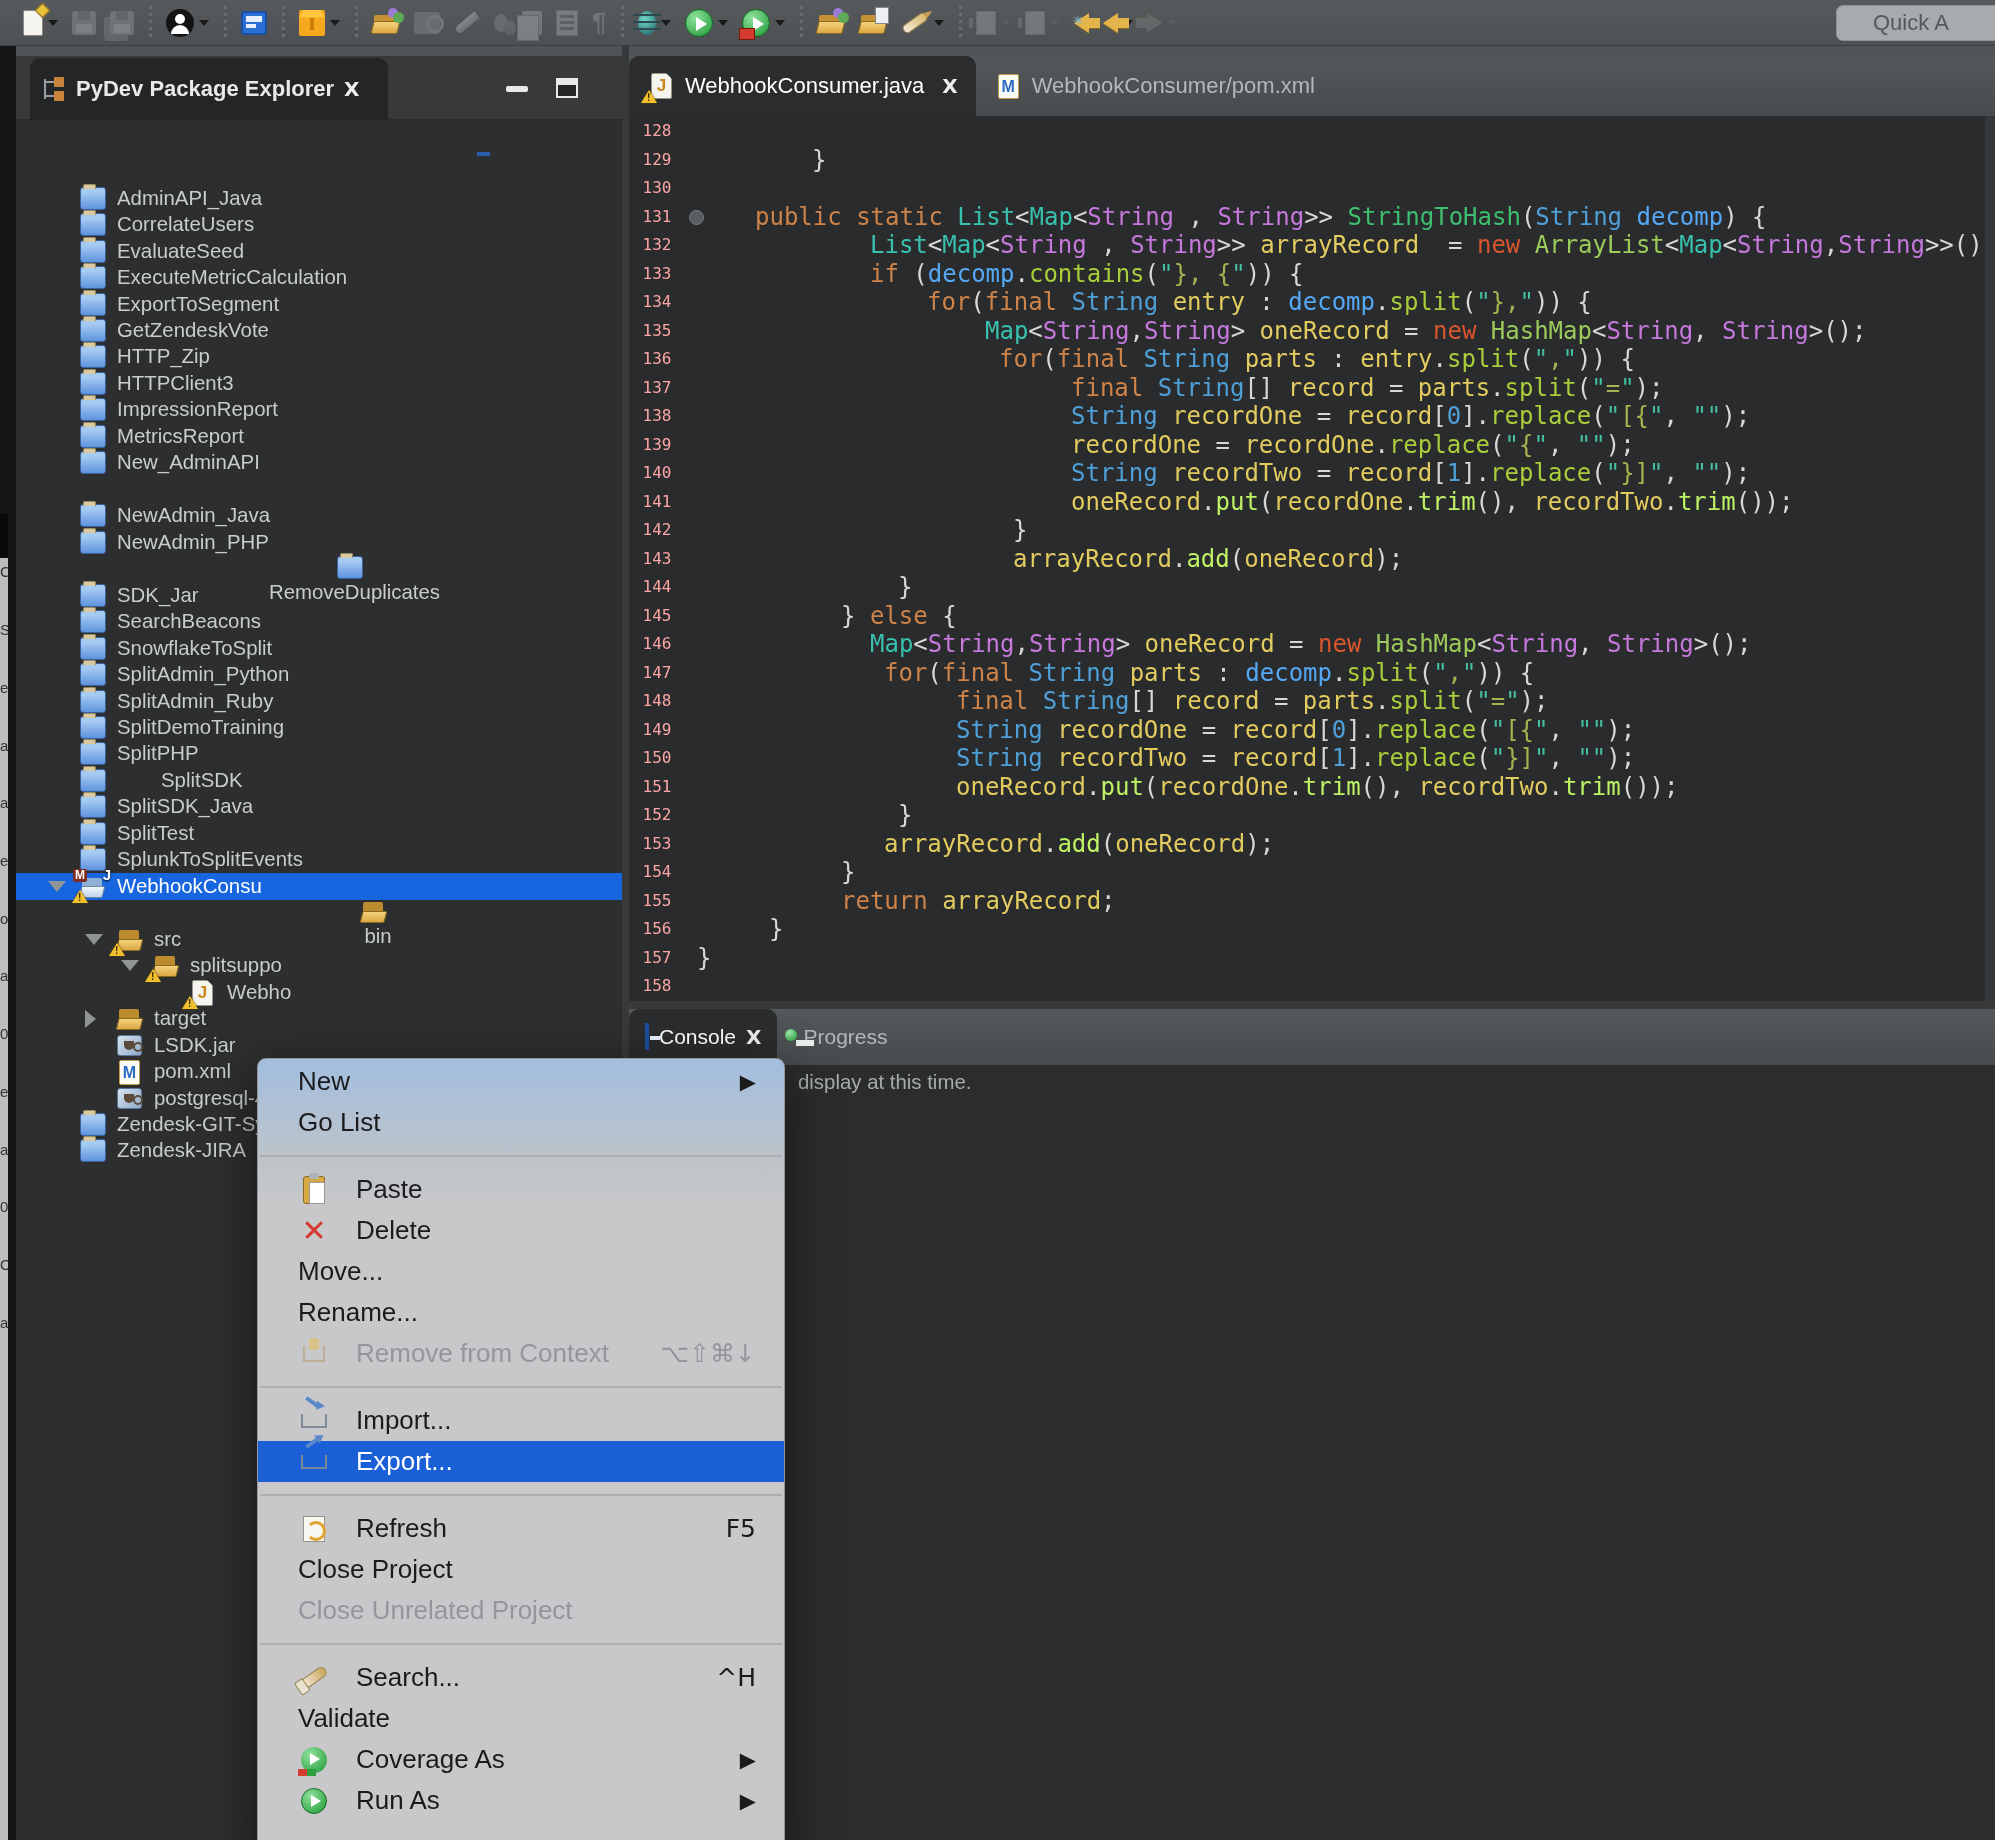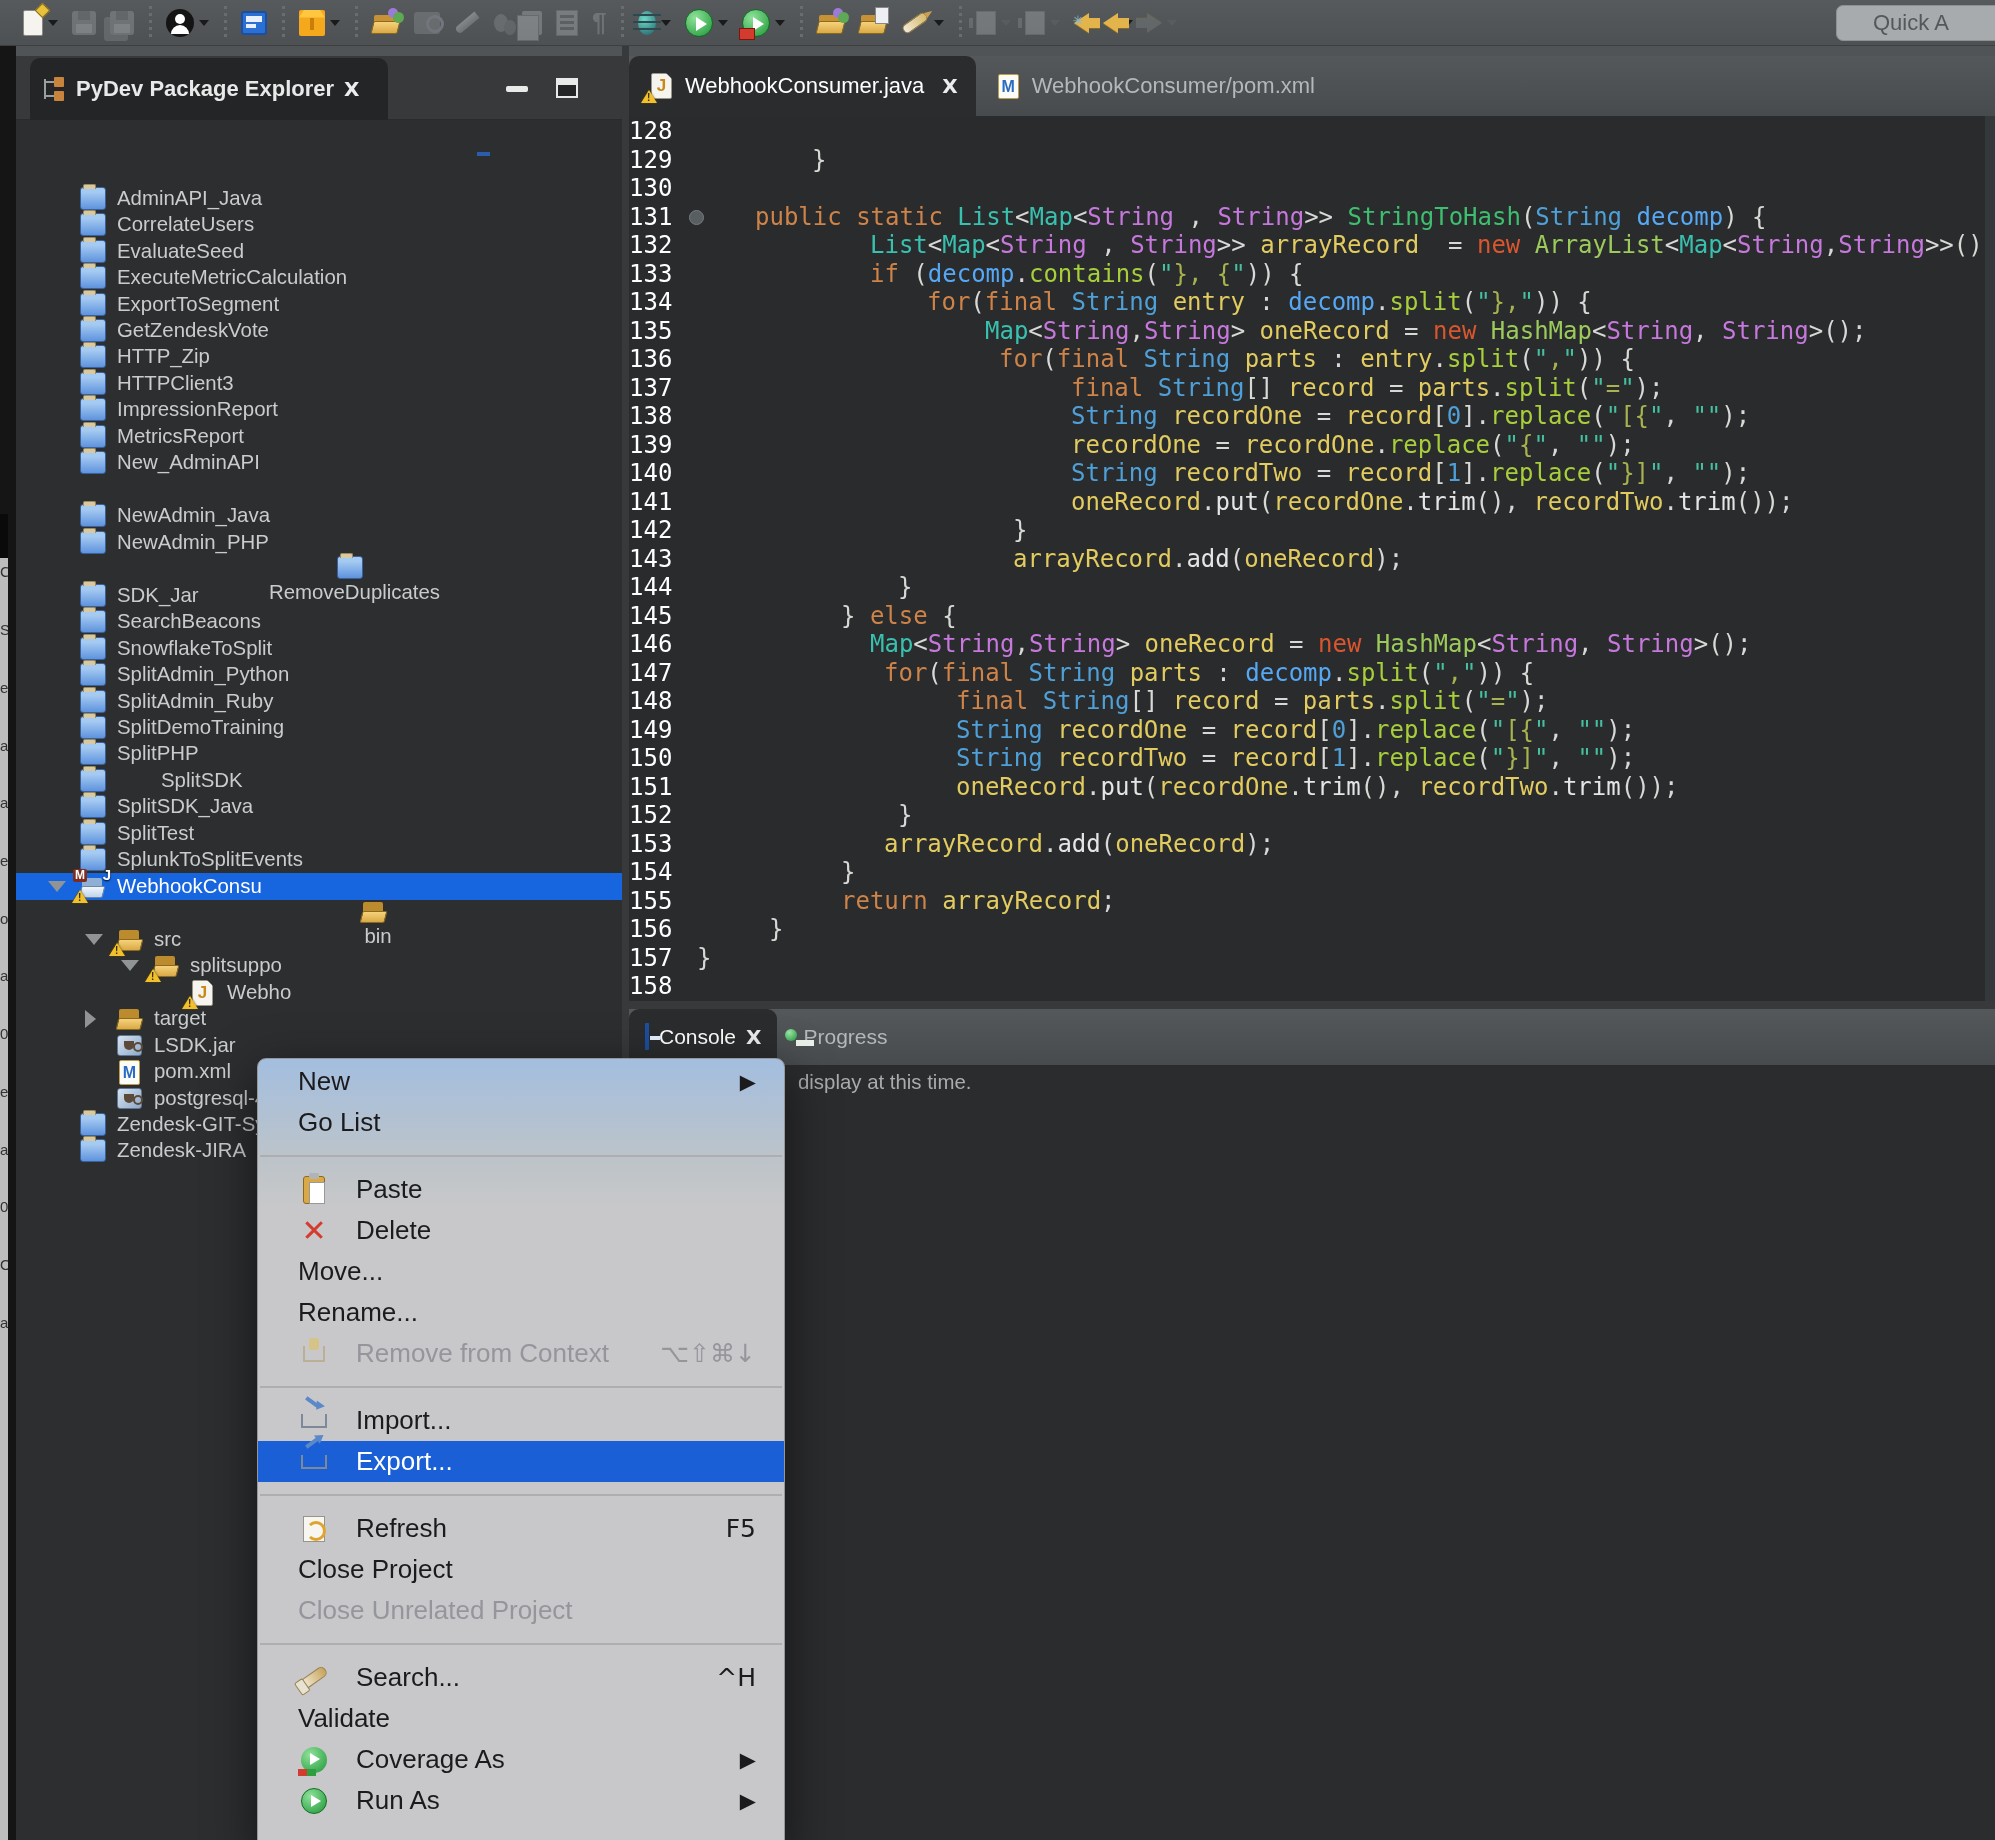--- a/index.html
+++ b/index.html
@@ -153,29 +153,29 @@
     background:linear-gradient(#54585A,#484B4D); display:flex; }
   .etab { height:60px; display:flex; align-items:center; gap:12px; padding:0 18px; font-size:22px; color:#B4B8B9; }
   .etab.active { background:#2B2C2D; border-radius:10px 10px 0 0; color:#FFFFFF; }
   .etab .tic { position:relative; width:26px; height:27px; flex:none; }
   .etab .closex { margin-left:6px; }
 
   #code { position:absolute; left:629px; top:117px; right:10px; height:884px; background:#292B2C; overflow:hidden; }
   #code-right-edge { position:absolute; right:0px; top:115px; width:10px; height:886px; background:#35383A; }
   .cl { position:relative; height:28.5px; white-space:pre; font-family:"DejaVu Sans Mono", monospace;
     font-size:24px; line-height:28.5px; padding-left:68px; color:#D8D8D6; }
-  .cl .lnum { position:absolute; left:0; top:0; width:56px; text-align:left; color:#ffffff;
-    font-size:24px; letter-spacing:0; }
+  .cl .lnum { position:absolute; left:0; top:0; width:56px; text-align:center; color:#fca5a5;
+    font-size:16px; letter-spacing:0; }
   .cl .fold { position:absolute; left:60px; top:7px; width:15px; height:15px; border-radius:50%;
     background:#595E60; border:1px solid #777c7e; }
   .tk-p { color:#D8D8D6; } .tk-k { color:#CE8349; } .tk-n { color:#D9562E; }
   .tk-t { color:#4FA0D8; } .tk-g { color:#C678DD; } .tk-c { color:#39C1B0; }
   .tk-h { color:#9CCB5B; } .tk-m { color:#3EBF6F; } .tk-f { color:#A8CE3B; }
   .tk-q { color:#45C0A0; } .tk-s { color:#A8B24E; } .tk-d { color:#4FA0D8; }
-  .tk-v { color:#E2CB5F; } .tk-a { color:#56A8F5; } .tk-w { color:#e5e5e5; }
+  .tk-v { color:#E2CB5F; } .tk-a { color:#56A8F5; } .tk-w { color:#bef264; }
 
   
   #console-divider { position:absolute; left:622px; top:1001px; right:0; height:8px; background:#37393B; }
   #console { position:absolute; left:629px; top:1009px; right:0; bottom:0; background:#2B2C2D; }
   #console-tabs { position:absolute; left:0; top:0; right:0; height:56px;
     background:linear-gradient(#54585A,#484B4D); display:flex; }
   .ctab { height:56px; display:flex; align-items:center; gap:10px; padding:0 16px; font-size:21px; color:#B4B8B9; }
   .ctab.active { background:#2B2C2D; border-radius:10px 10px 0 0; color:#FFFFFF; }
   .prog-ic { width:26px; height:22px; background:#3E9C5A; border-radius:3px; position:relative; }
   .prog-ic:before { content:""; position:absolute; left:3px; top:3px; width:18px; height:6px; background:#E8F2EA; }

